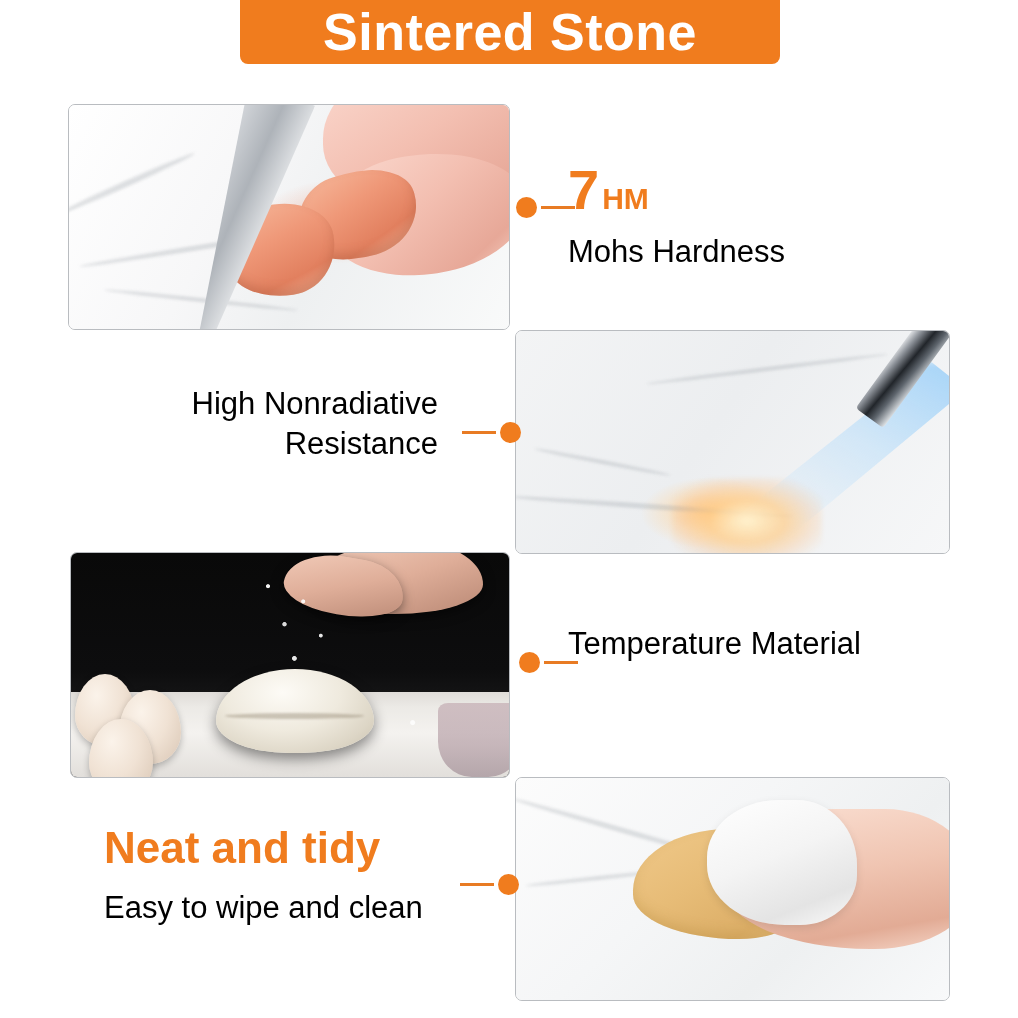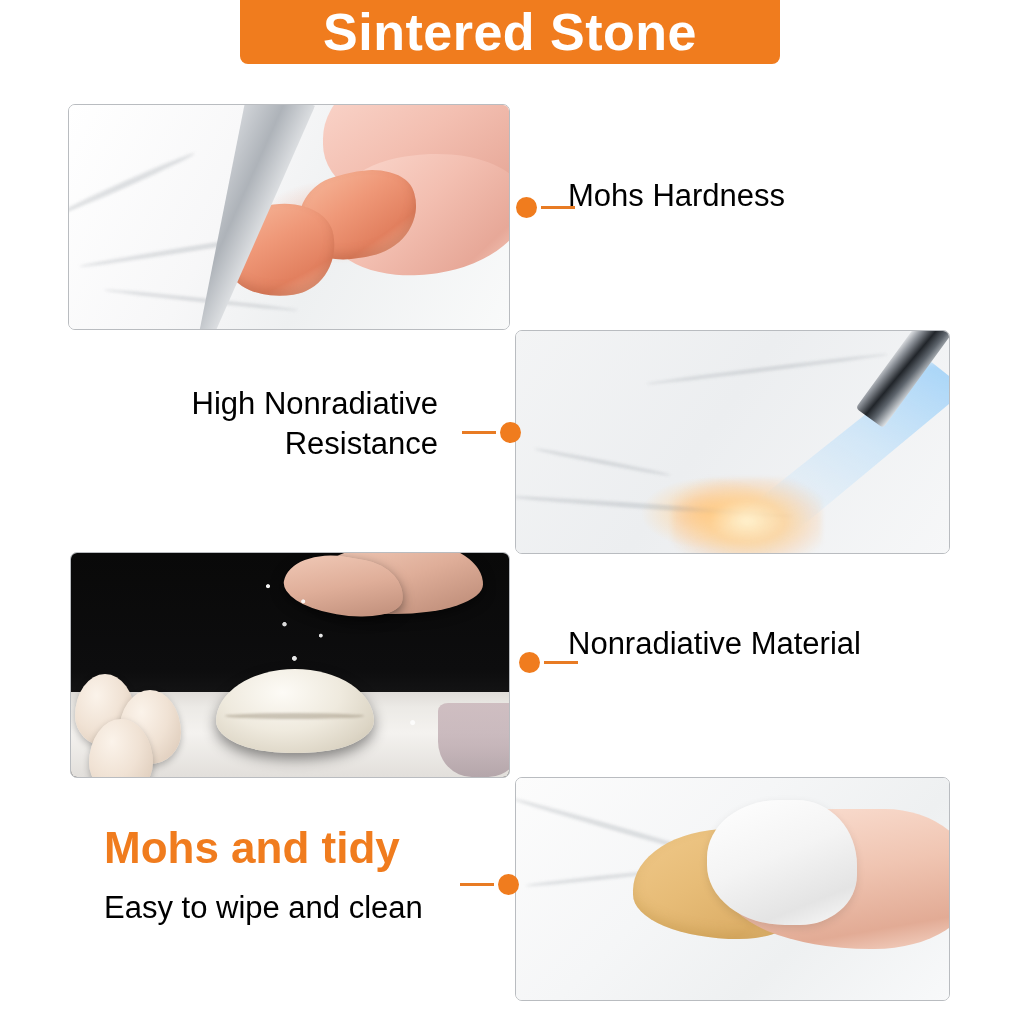--- a/index.html
+++ b/index.html
@@ -305,20 +305,23 @@
       <div class="salmon-piece" style="left:36%;top:44%;width:108px;height:92px;transform:rotate(-8deg);"></div>
       <div class="knife-blade"></div>
     </div>
   </div>
 
   <div class="connector line-right" style="left:516px;top:197px;">
     <span class="dot"></span>
     <span class="line" style="width:34px;"></span>
   </div>
   <div class="feature align-left" id="feature-mohs" style="left:568px;top:162px;width:360px;">
+    <div class="headline">
+      <span class="value">7</span><span class="unit">HM</span>
+    </div>
     <div class="caption" style="margin-top:14px;">Mohs Hardness</div>
   </div>
 
   <div class="photo" id="photo-torch">
     <div class="photo-inner">
       <div class="marble-vein" style="left:-2%;top:78%;width:66%;height:5px;transform:rotate(4deg);"></div>
       <div class="marble-vein" style="left:30%;top:16%;width:56%;height:4px;transform:rotate(-7deg);"></div>
       <div class="marble-vein" style="left:4%;top:58%;width:32%;height:4px;transform:rotate(11deg);"></div>
       <div class="torch-flame"></div>
       <div class="torch-hotspot"></div>
@@ -347,37 +350,37 @@
       <div class="egg" style="left:4%;width:64px;height:76px;bottom:-8%;"></div>
       <div class="glass-bowl"></div>
     </div>
   </div>
 
   <div class="connector line-right" style="left:519px;top:652px;">
     <span class="dot"></span>
     <span class="line" style="width:34px;"></span>
   </div>
   <div class="feature align-left" id="feature-radiation" style="left:568px;top:612px;width:400px;">
-    <div class="caption" style="margin-top:12px;">Nonradiative Material</div>
+    <div class="caption" style="margin-top:12px;">Temperature Material</div>
   </div>
 
   <div class="photo" id="photo-wipe">
     <div class="photo-inner">
       <div class="marble-vein" style="left:-2%;top:22%;width:52%;height:5px;transform:rotate(16deg);"></div>
       <div class="marble-vein" style="left:2%;top:44%;width:34%;height:4px;transform:rotate(-6deg);"></div>
       <div class="spill"></div>
       <div class="wipe-hand"></div>
       <div class="wipe-cloth"></div>
     </div>
   </div>
 
   <div class="connector line-left" style="left:460px;top:874px;">
     <span class="dot"></span>
     <span class="line" style="width:34px;"></span>
   </div>
   <div class="feature align-left" id="feature-tidy" style="left:104px;top:826px;width:380px;">
     <div class="headline">
-      <span class="phrase">Mohs and tidy</span>
+      <span class="phrase">Neat and tidy</span>
     </div>
     <div class="caption" style="margin-top:18px;">Easy to wipe and clean</div>
   </div>
 
 </div>
 
 </body></html>

